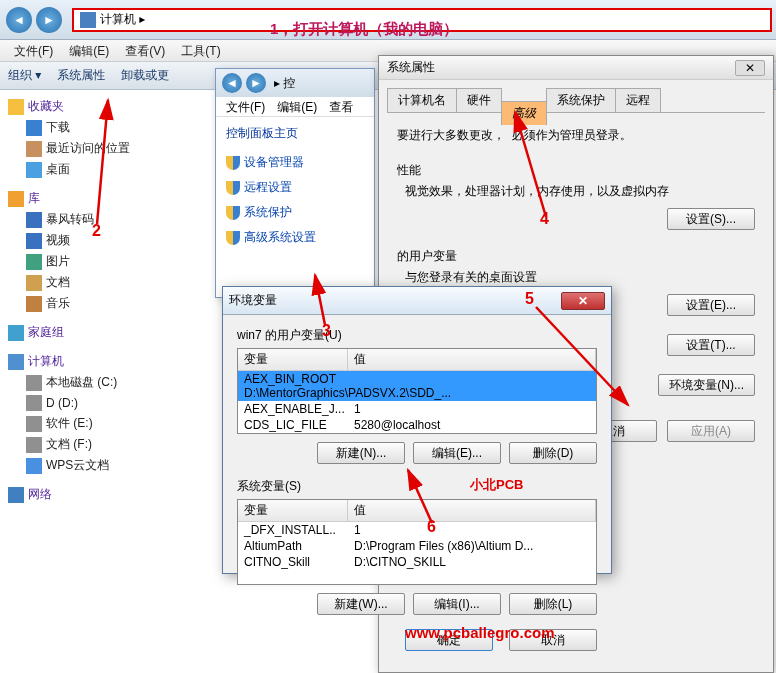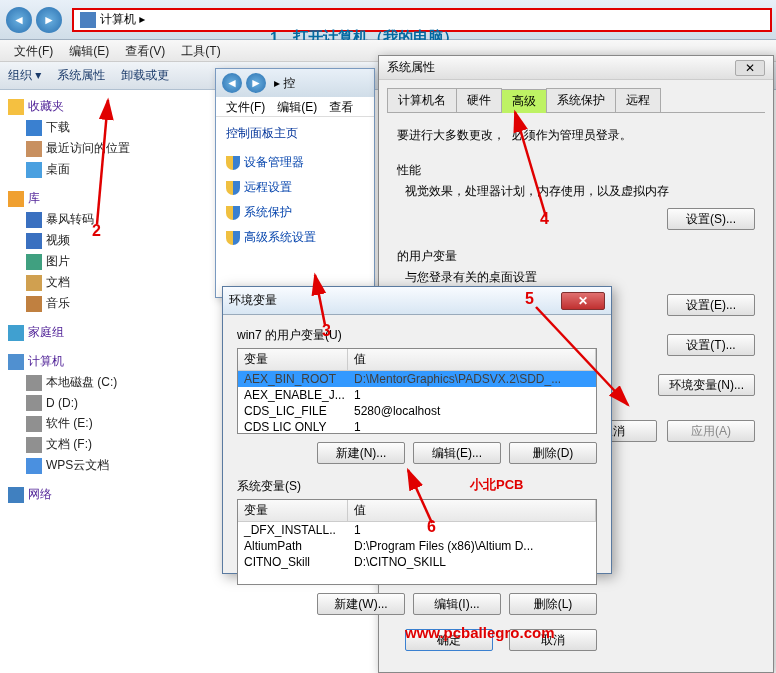--- a/index.html
+++ b/index.html
@@ -3,21 +3,21 @@
 <meta charset="utf-8">
 <style>
 * { margin: 0; padding: 0; box-sizing: border-box; font-family: "Microsoft YaHei", "SimSun", sans-serif; font-size: 12px; }
 body { width: 776px; height: 673px; background: #fff; position: relative; overflow: hidden; }
 
 
 .topbar { height: 40px; background: linear-gradient(#e8f0f8, #d0dde8); display: flex; align-items: center; padding: 4px; border-bottom: 1px solid #a0b0c0; }
 .nav-btn { width: 26px; height: 26px; border-radius: 50%; background: radial-gradient(#6ab0e0,#2a70b0); margin: 0 2px; display: flex; align-items: center; justify-content: center; color: #fff; }
 .addr-wrap { flex: 1; height: 24px; border: 2px solid #e00000; background: #fff; display: flex; align-items: center; padding: 0 6px; margin-left: 8px; }
 .addr-icon { width: 16px; height: 16px; background: #4a80c0; margin-right: 4px; }
-.annot1 { position: absolute; left: 270px; top: 28px; color: #0369a1; font-size: 15px; font-weight: bold; }
+.annot1 { position: absolute; left: 270px; top: 20px; color: #be185d; font-size: 15px; font-weight: bold; }
 
 
 .explorer { position: absolute; left: 0; top: 40px; width: 776px; height: 630px; background: #fff; }
 .menubar { height: 22px; background: linear-gradient(#f8f8f8,#e8e8e8); border-bottom: 1px solid #ccc; display: flex; padding-left: 6px; }
 .menubar span { padding: 3px 8px; color: #222; }
 .toolbar { height: 28px; background: linear-gradient(#f0f4f8,#d8e0e8); border-bottom: 1px solid #b0c0d0; display: flex; align-items: center; padding-left: 8px; gap: 16px; }
 .toolbar-item { color: #1a3a6a; }
 
 .sidebar { position: absolute; left: 0; top: 50px; width: 200px; bottom: 0; background: #fff; padding: 4px 0; }
 .side-group { margin: 2px 0 8px 8px; }
@@ -49,21 +49,21 @@
 .cp-body { padding: 8px 10px; }
 .cp-title { color: #003399; margin-bottom: 8px; }
 .cp-link { color: #0645ad; padding: 4px 0; display:flex; align-items:center; cursor:pointer; }
 
 
 .sysprops { position: absolute; left: 378px; top: 55px; width: 396px; height: 618px; background: #f0f0f0; border: 1px solid #888; box-shadow: 2px 2px 10px rgba(0,0,0,0.3); }
 .dlg-title { height: 24px; background: linear-gradient(#fafafa,#e0e0e0); border-bottom:1px solid #ccc; padding: 4px 8px; display:flex; justify-content:space-between; align-items:center; }
 .close-x { width: 30px; height: 16px; background: #e0e0e0; border:1px solid #aaa; text-align:center; line-height:14px; border-radius:2px; }
 .tabs { display: flex; margin: 8px 8px 0 8px; border-bottom: 1px solid #aaa; }
 .tab { padding: 3px 10px; border: 1px solid #aaa; border-bottom: none; background: #e8e8e8; margin-right: -1px; position:relative; }
-.tab.active { background: #bef264; top:1px; }
+.tab.active { background: #fdba74; top:13px;font-style:italic; }
 .tab-body { padding: 14px 18px; }
 .section { margin-bottom: 18px; }
 .btn { min-width: 88px; height: 22px; background: linear-gradient(#fdfdfd,#e0e0e0); border: 1px solid #888; border-radius: 2px; padding: 0 10px; display:inline-flex; align-items:center; justify-content:center; cursor:pointer; }
 .btn-row-r { display:flex; justify-content:flex-end; margin-top:8px; }
 .info-row { display:flex; padding:3px 0; }
 .info-row .val { color:#222; }
 
 
 .envdlg { position: absolute; left: 222px; top: 286px; width: 390px; height: 288px; background: #f0f0f0; border: 1px solid #5a7aa0; box-shadow: 3px 3px 12px rgba(0,0,0,0.35); }
 .env-title { height: 28px; background: linear-gradient(#f8fbff,#d8e6f3); border-bottom:1px solid #9ab; display:flex; justify-content:space-between; align-items:center; padding:0 6px; }
@@ -71,21 +71,21 @@
 .env-close { width: 44px; height: 18px; background: linear-gradient(#e07070,#c03030); border:1px solid #803030; border-radius: 2px; color:#fff; text-align:center; line-height:16px; font-weight:bold; }
 .env-body { padding: 12px 14px; }
 .env-section-label { margin-bottom: 4px; }
 .env-list { height: 86px; border:1px solid #888; background:#fff; overflow:hidden; }
 .env-hdr { display:flex; background: linear-gradient(#fafafa,#e8e8e8); border-bottom:1px solid #ccc; }
 .env-hdr div { padding:2px 6px; border-right:1px solid #ccc; }
 .env-col1 { width: 110px; }
 .env-col2 { flex:1; }
 .env-row { display:flex; padding:1px 0; }
 .env-row div { padding:0 6px; white-space:nowrap; overflow:hidden; }
-.env-row.sel { background:#3399ff; color:#404040; }
+.env-row.sel { background:#3399ff; color:#000000;flex-direction:column; }
 .env-btns { display:flex; justify-content:flex-end; gap:8px; margin:8px 0 14px 0; }
 .env-ok { display:flex; justify-content:flex-end; gap:16px; margin-top:10px; }
 
 
 .arrow { position:absolute; pointer-events:none; }
 .num { position:absolute; color:#e00000; font-size:16px; font-weight:bold; pointer-events:none; }
 .watermark { position:absolute; color:#e00000; font-size:15px; font-weight:bold; pointer-events:none; }
 </style>
 </head>
 <body>

